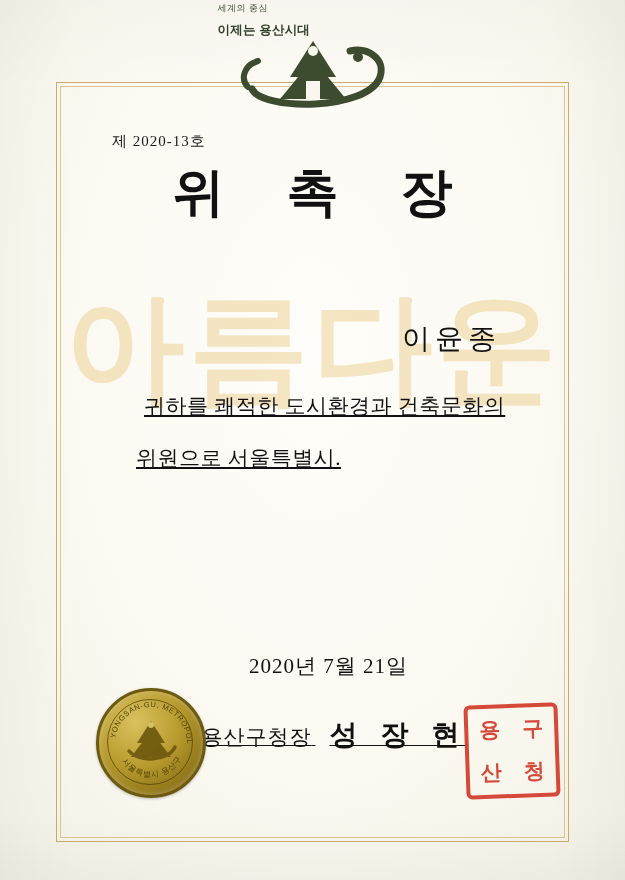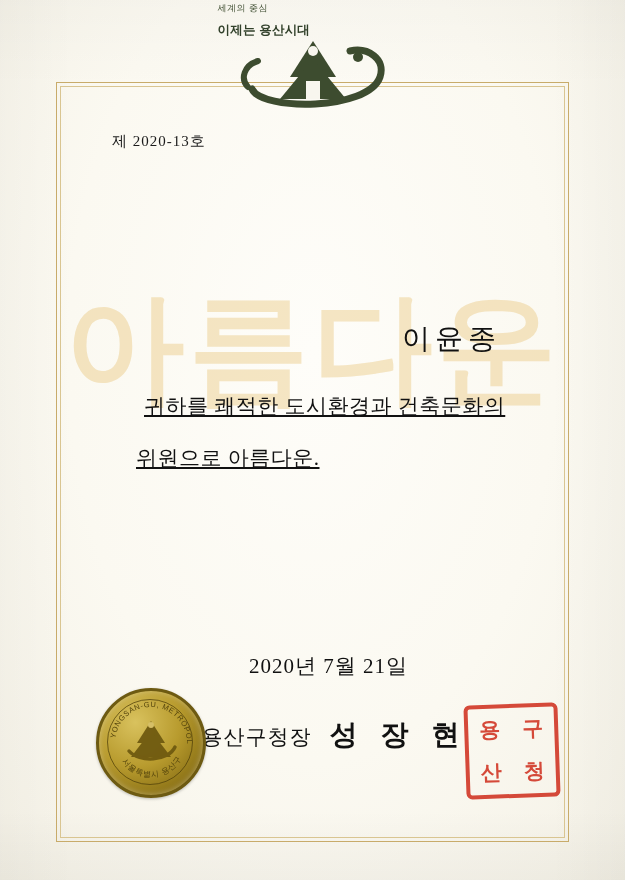--- a/index.html
+++ b/index.html
@@ -171,20 +171,21 @@
   
   .signature {
     position: absolute;
     left: 0;
     right: 0;
     top: 716px;
     text-align: center;
     padding-left: 44px;
     box-sizing: border-box;
     color: #111;
+    text-decoration: underline;
   }
   .sig-office {
     font-size: 21px;
     letter-spacing: 1px;
   }
   .sig-name {
     font-size: 28px;
     font-weight: bold;
     letter-spacing: 8px;
     margin-left: 14px;
@@ -271,30 +272,31 @@
         <circle cx="95" cy="14" r="5" fill="#f8f6ee"></circle>
         <rect x="88" y="44" width="14" height="18" fill="#f8f6ee"></rect>
 
         <circle cx="140" cy="20" r="5" fill="#3d4c2f"></circle>
       </svg>
     </div>
   </div>
 
   <div class="doc-number">제 2020-13호</div>
 
+  <div class="title">위 촉 장</div>
 
   <div class="watermark">
     <span>아름다운</span>
   </div>
 
   <div class="recipient">이윤종</div>
 
   <div class="body-text">
     <p class="indent">귀하를 쾌적한 도시환경과 건축문화의</p>
-    <p>위원으로 아름다운.</p>
+    <p>위원으로 서울특별시.</p>
   </div>
 
   <div class="date">2020년 7월 21일</div>
 
   <div class="signature">
     <span class="sig-office">용산구청장</span>
     <span class="sig-name">성 장 현</span>
   </div>
 
   <div class="gold-seal">

